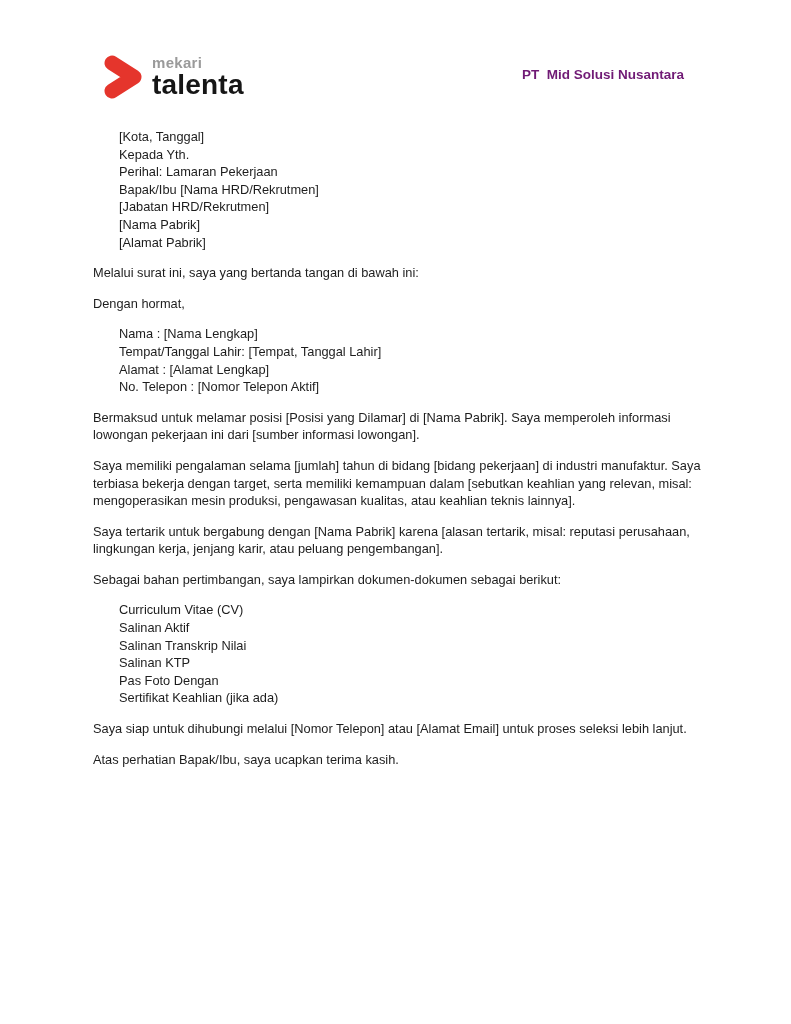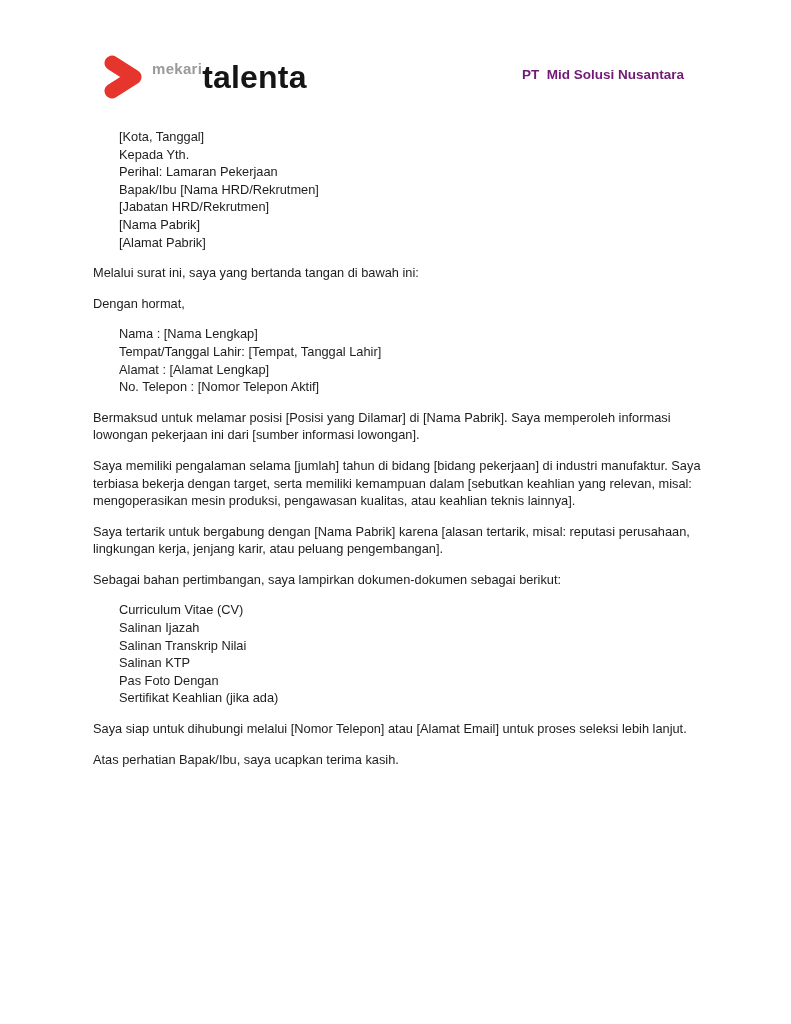--- a/index.html
+++ b/index.html
@@ -17,30 +17,30 @@
   }
 
   
   .letterhead {
     display: flex;
     justify-content: space-between;
     align-items: flex-start;
   }
   .logo { display: flex; align-items: center; gap: 7px; margin-left: 10px; }
   .logo-mark { width: 42px; height: 46px; flex: 0 0 auto; }
-  .logo-text { display: flex; flex-direction: row; line-height: 1; }
+  .logo-text { display: flex; flex-direction: column; line-height: 1; }
   .logo-mekari {
     font-size: 15px;
     font-weight: bold;
     color: #9a9a9a;
     letter-spacing: 0.3px;
     margin-bottom: 1px;
   }
   .logo-talenta {
-    font-size: 32px;
+    font-size: 28px;
     font-weight: bold;
     color: #161616;
     letter-spacing: 0.2px;
   }
   .company-name {
     margin-top: 13px;
     margin-right: 17px;
     font-size: 13.5px;
     font-weight: bold;
     color: #701a75;
@@ -104,21 +104,21 @@
     </div>
 
     <p class="para">Bermaksud untuk melamar posisi [Posisi yang Dilamar] di [Nama Pabrik]. Saya memperoleh informasi lowongan pekerjaan ini dari [sumber informasi lowongan].</p>
     <p class="para">Saya memiliki pengalaman selama [jumlah] tahun di bidang [bidang pekerjaan] di industri manufaktur. Saya terbiasa bekerja dengan target, serta memiliki kemampuan dalam [sebutkan keahlian yang relevan, misal: mengoperasikan mesin produksi, pengawasan kualitas, atau keahlian teknis lainnya].</p>
     <p class="para">Saya tertarik untuk bergabung dengan [Nama Pabrik] karena [alasan tertarik, misal: reputasi perusahaan, lingkungan kerja, jenjang karir, atau peluang pengembangan].</p>
 
     <p class="para">Sebagai bahan pertimbangan, saya lampirkan dokumen-dokumen sebagai berikut:</p>
 
     <div class="block">
       <div class="line">Curriculum Vitae (CV)</div>
-      <div class="line">Salinan Ijazah</div>
+      <div class="line">Salinan Aktif</div>
       <div class="line">Salinan Transkrip Nilai</div>
       <div class="line">Salinan KTP</div>
       <div class="line">Pas Foto Dengan</div>
       <div class="line">Sertifikat Keahlian (jika ada)</div>
     </div>
 
     <p class="para">Saya siap untuk dihubungi melalui [Nomor Telepon] atau [Alamat Email] untuk proses seleksi lebih lanjut.</p>
     <p class="para">Atas perhatian Bapak/Ibu, saya ucapkan terima kasih.</p>
 
 

